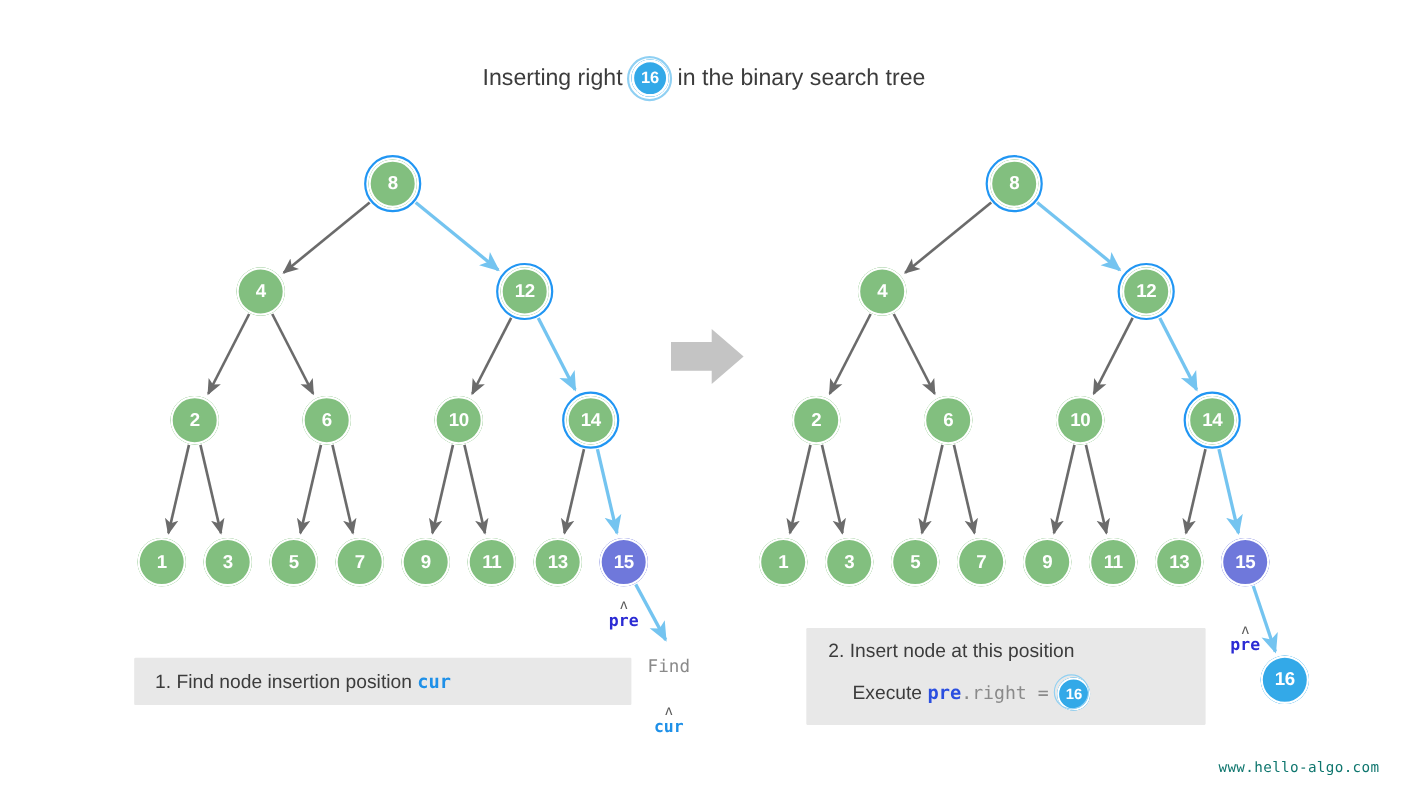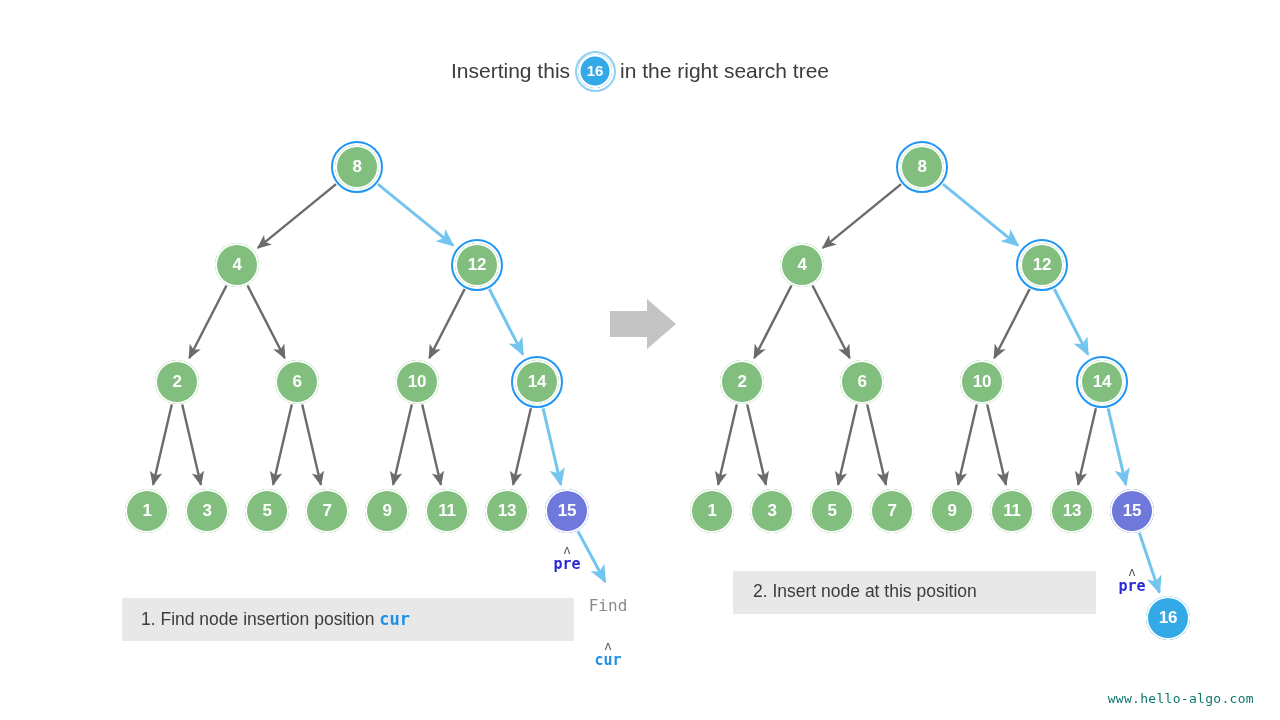--- a/index.html
+++ b/index.html
@@ -166,21 +166,21 @@
     color: #0f766e;
     letter-spacing: 0.3px;
   }
 </style>
 </head>
 <body>
 
 <div id="stage">
 
   <div class="title">
-    <span class="tpart">Inserting this</span><span class="tnode">16</span><span class="tpart">in the right search tree</span>
+    <span class="tpart">Inserting right</span><span class="tnode">16</span><span class="tpart">in the binary search tree</span>
   </div>
 
   <svg class="edges" viewBox="0 0 1280 720">
     <defs>
       <marker id="ah-gray" markerWidth="7" markerHeight="7" refX="5.4" refY="3" orient="auto">
         <path d="M0,0.4 L6,3 L0,5.6 L1.5,3 Z" fill="#6b6b6b"></path>
       </marker>
       <marker id="ah-blue" markerWidth="7" markerHeight="7" refX="5.4" refY="3" orient="auto">
         <path d="M0,0.4 L6,3 L0,5.6 L1.5,3 Z" fill="#74c4f0"></path>
       </marker>
@@ -264,16 +264,18 @@
       <div class="ptr pre" style="left: 1132px; top: 566px;"><span class="caret">ʌ</span><span>pre</span></div>
     </div>
 
   <div class="capbox one" style="left:122px; top:598px; width:452px;">
     <span class="line"><span>1. Find node insertion position</span>
       <span class="kw-cur">cur</span></span>
   </div>
 
   <div class="capbox two" style="left:733px; top:571px; width:363px;">
     <div class="line">2. Insert node at this position</div>
+    <div class="line"><span>Execute</span>
+      <span class="kw-pre">pre</span><span class="kw-mono">.right =</span><span class="inline-node">16</span></div>
   </div>
 
   <div class="watermark">www.hello-algo.com</div>
 </div>
 
 </body></html>

